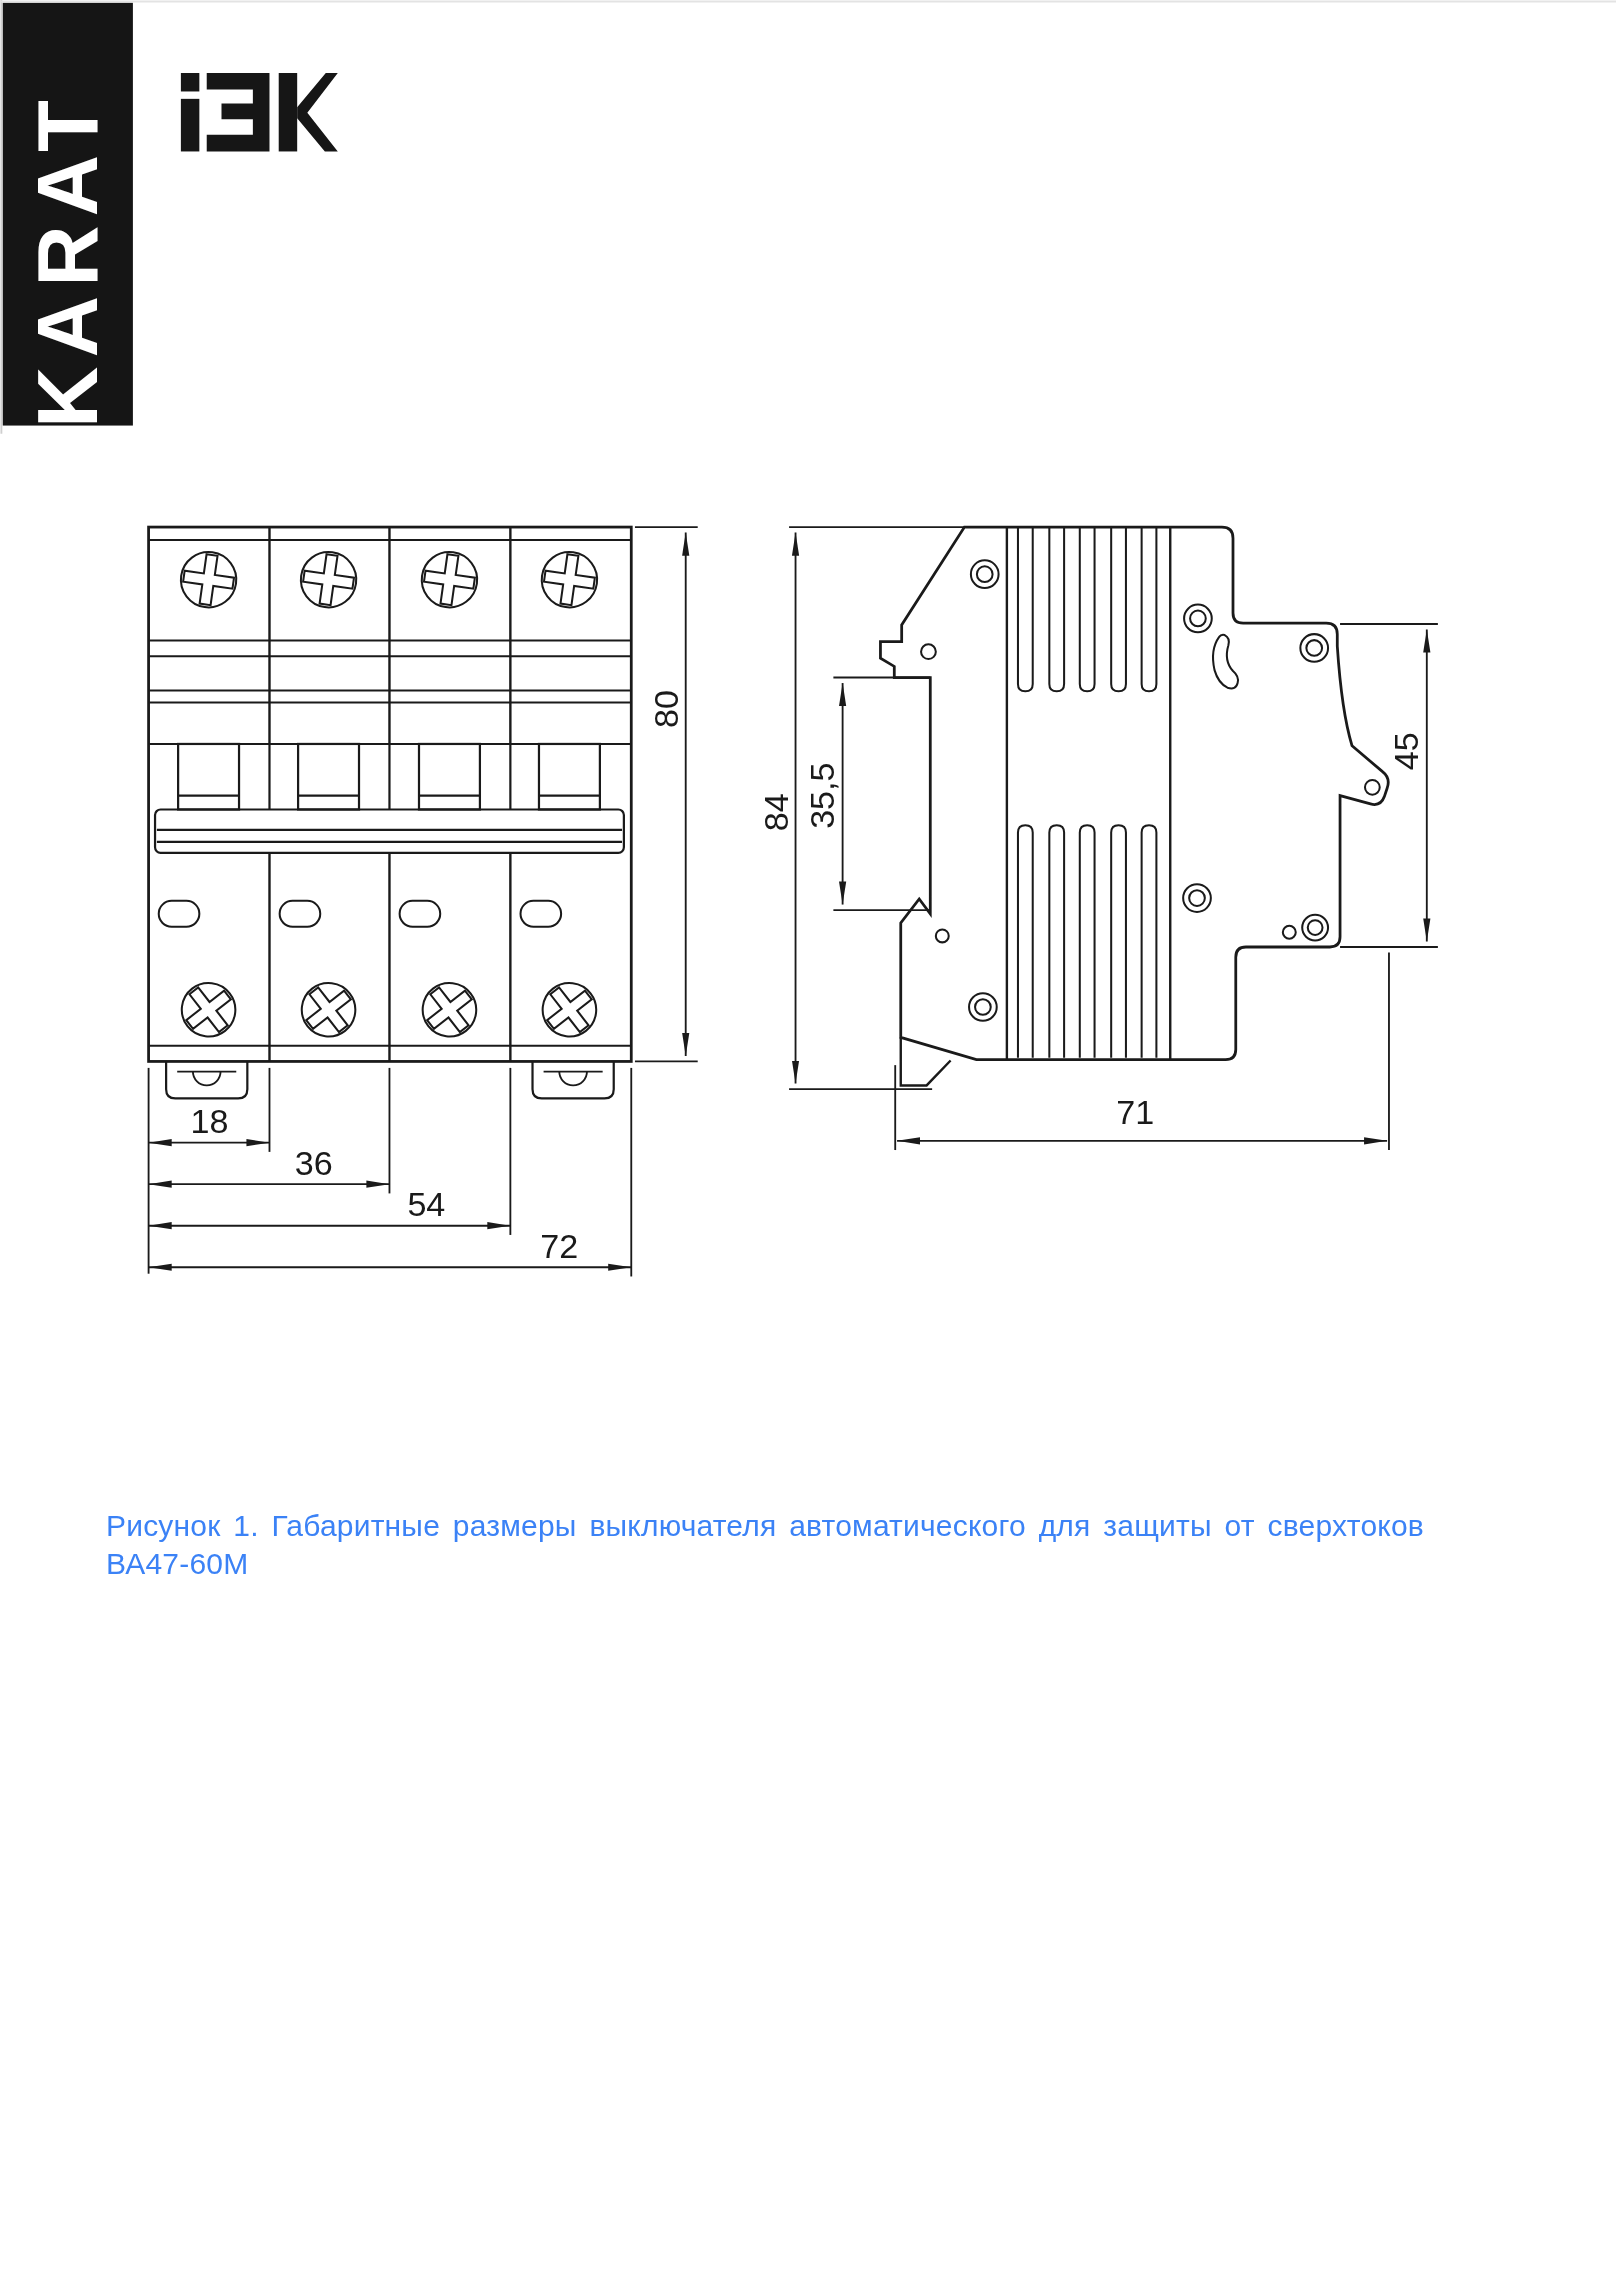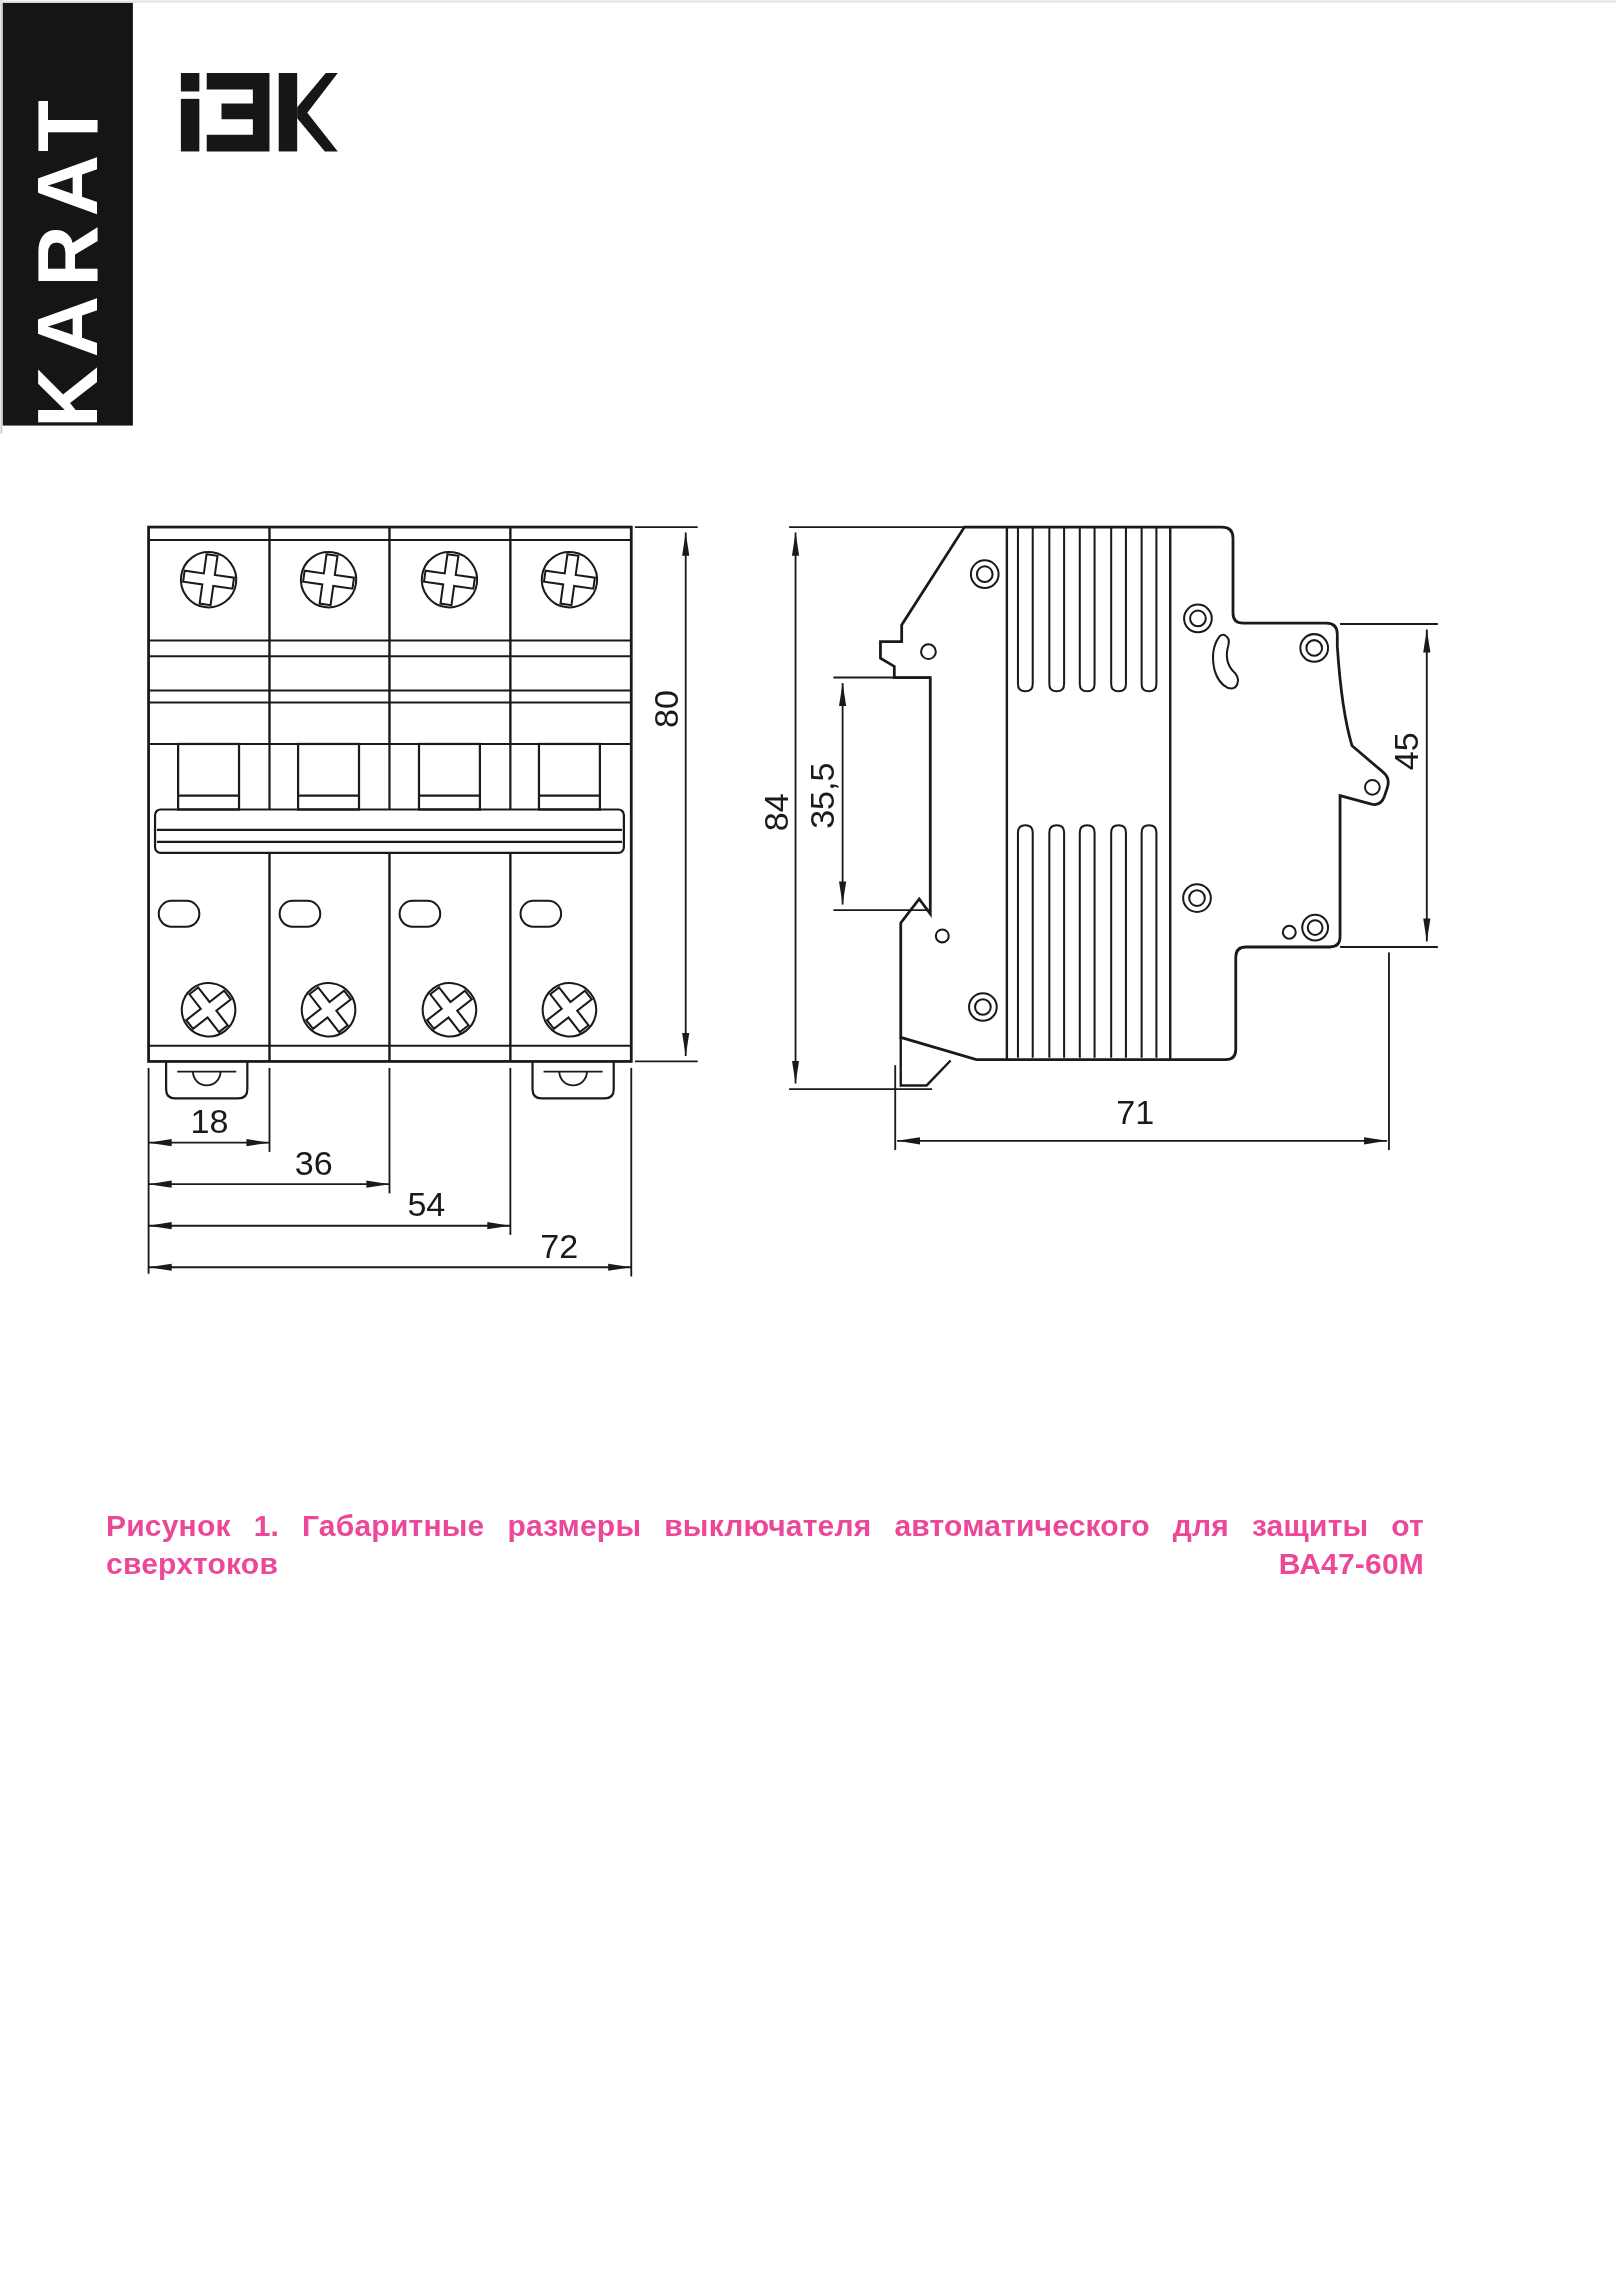--- a/index.html
+++ b/index.html
@@ -8,26 +8,25 @@
     width:1616px;height:2289px;
     background:#ffffff;
     overflow:hidden;
     font-family:"Liberation Sans", sans-serif;
   }
   svg text{font-family:"Liberation Sans", sans-serif;}
   .caption{
     position:absolute;
     left:106px;top:1507px;width:1318px;
     font-size:30px;line-height:1.25;
-    color:#ec4899;
+    color:#3b82f6;
     text-align:justify;
     text-align-last:justify;
     white-space:normal;
     letter-spacing:0.2px;
-    font-weight:bold;
   }
 </style>
 </head>
 <body>
 
 <div class="page">
 
 <svg width="1616" height="2289" viewBox="0 0 1751 2480">
   <defs>
     <marker id="arw" markerUnits="userSpaceOnUse" markerWidth="26" markerHeight="10" refX="25" refY="4.5" orient="auto-start-reverse">

